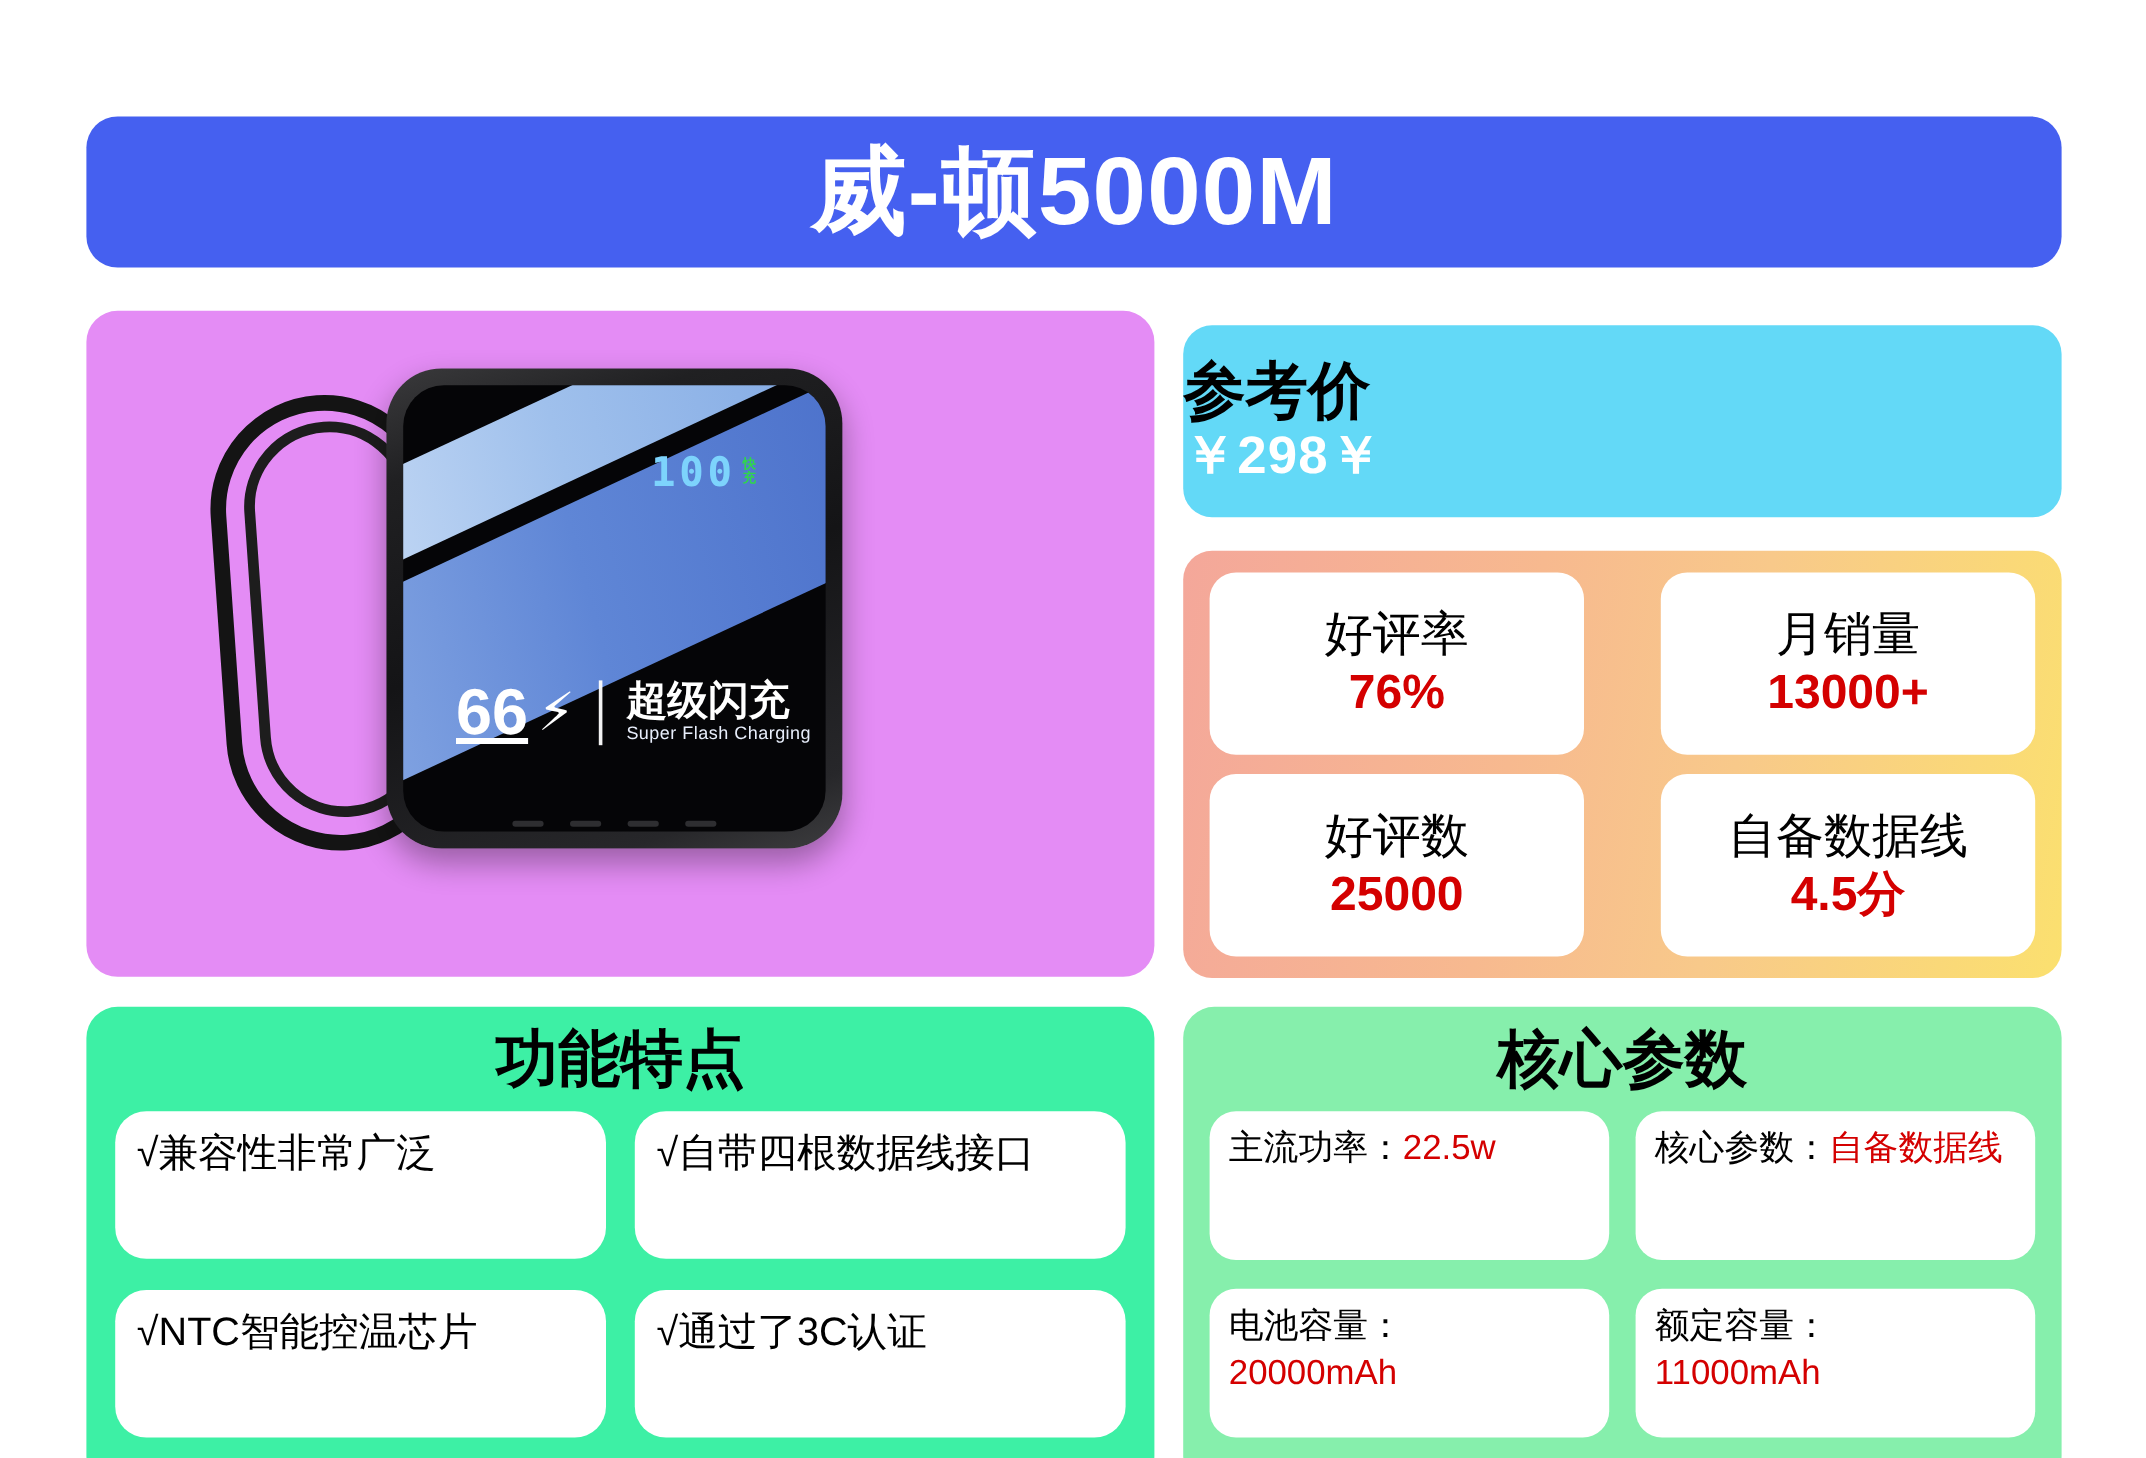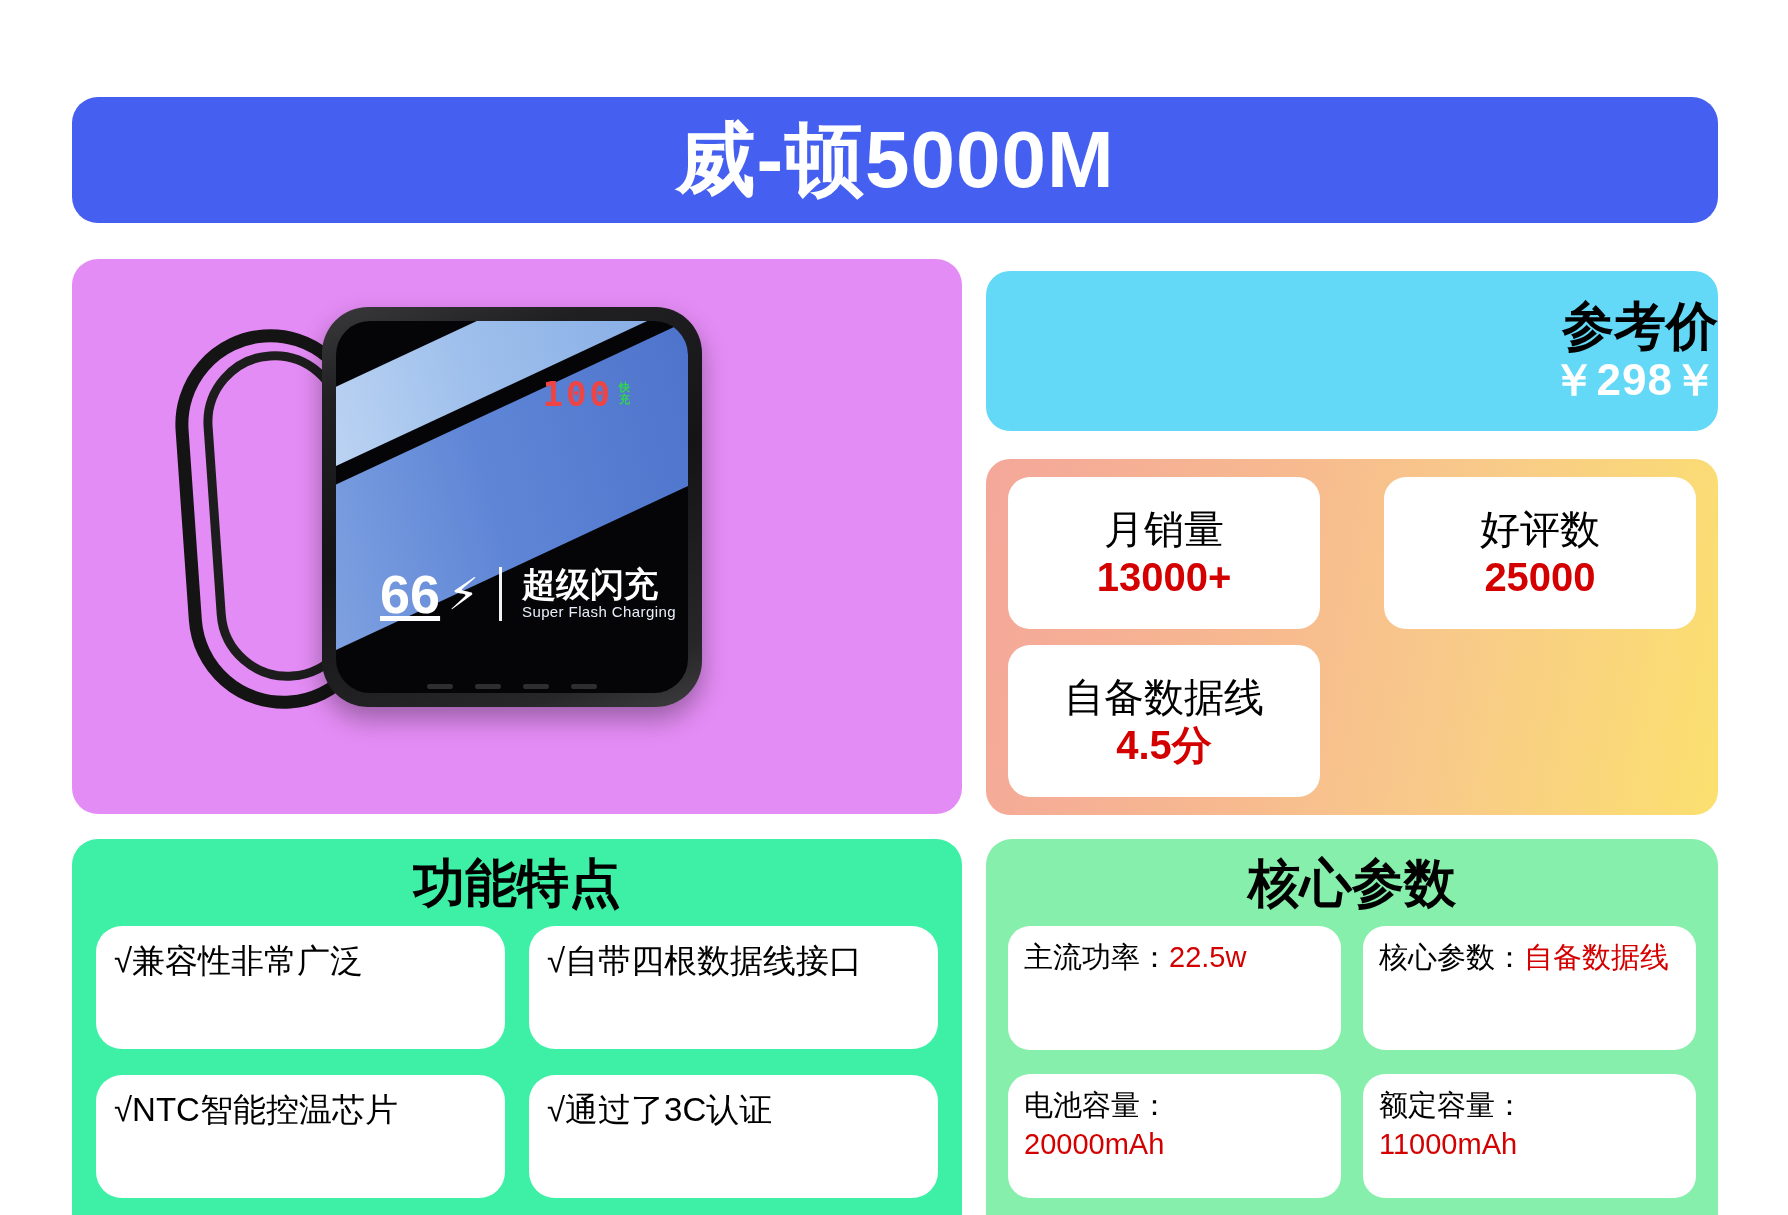--- a/index.html
+++ b/index.html
@@ -128,21 +128,21 @@
   }
   .pb-display {
     position: absolute;
     right: 58px;
     top: 56px;
     display: flex;
     align-items: center;
     gap: 6px;
   }
   .pb-digits {
-    color: #ef4444;
+    color: #7dd3fc;
     font-size: 34px;
     font-weight: bold;
     letter-spacing: 3px;
     font-family: "DejaVu Sans Mono", monospace;
     line-height: 1;
   }
   .pb-fastlabel {
     display: flex;
     flex-direction: column;
     color: #2fd84a;
@@ -209,21 +209,21 @@
   .price-card {
     position: absolute;
     left: 986px;
     top: 224px;
     width: 732px;
     height: 160px;
     background: #63d9f7;
     border-radius: 24px;
     display: flex;
     flex-direction: column;
-    align-items: flex-end;
+    align-items: flex-start;
     justify-content: center;
     gap: 4px;
   }
   .price-title {
     color: #000000;
     font-size: 52px;
     font-weight: bold;
     line-height: 1.05;
   }
   .price-value {
@@ -386,20 +386,24 @@
       </div>
     </div>
   </div>
 
   <div class="price-card">
     <div class="price-title">参考价</div>
     <div class="price-value">￥298￥</div>
   </div>
 
   <div class="stats-panel">
+    <div class="stat-card">
+      <div class="stat-label">好评率</div>
+      <div class="stat-value">76%</div>
+    </div>
     <div class="stat-card">
       <div class="stat-label">月销量</div>
       <div class="stat-value">13000+</div>
     </div>
     <div class="stat-card">
       <div class="stat-label">好评数</div>
       <div class="stat-value">25000</div>
     </div>
     <div class="stat-card">
       <div class="stat-label">自备数据线</div>

